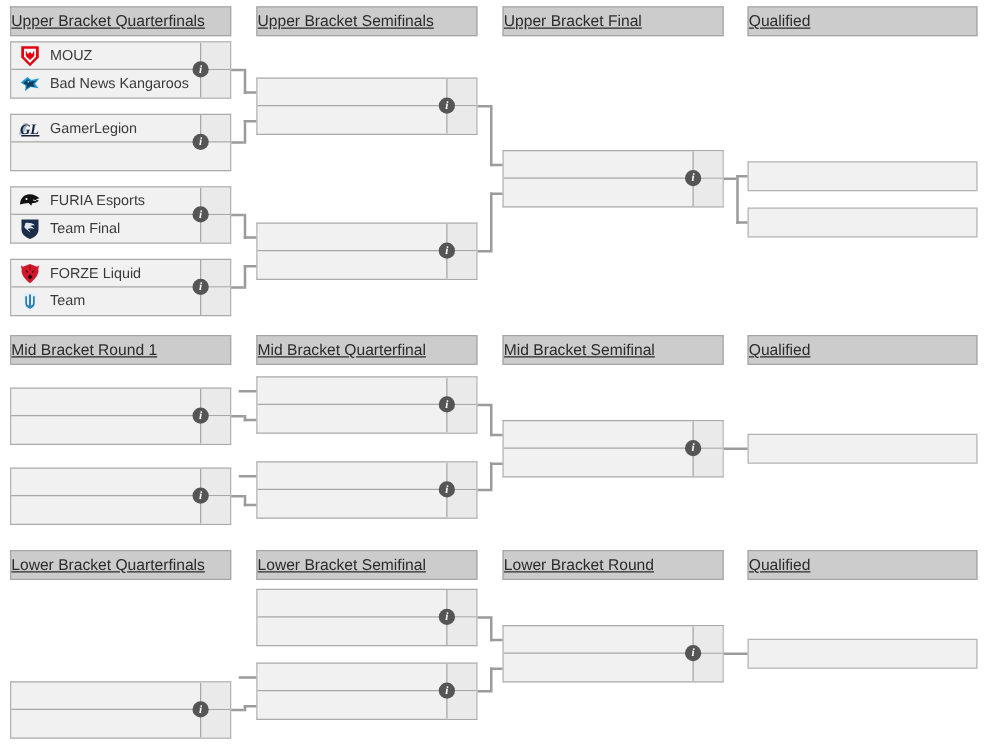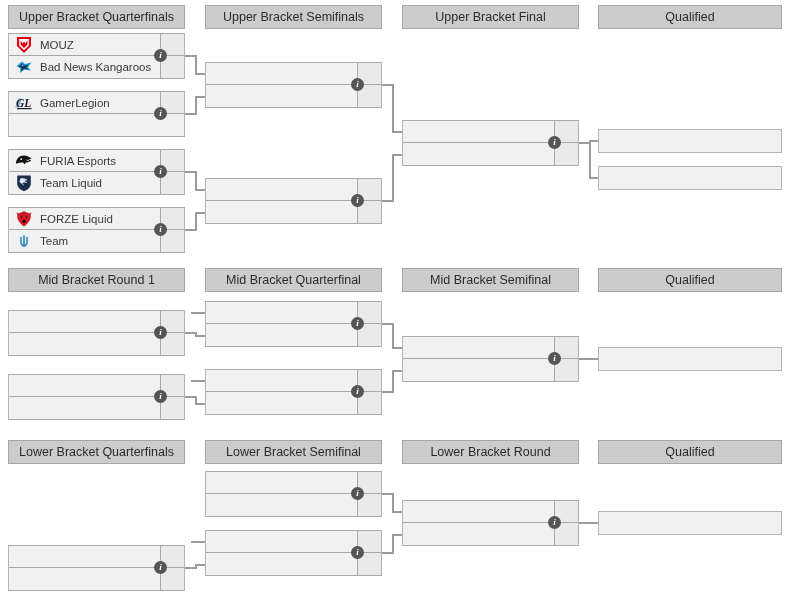--- a/index.html
+++ b/index.html
@@ -18,23 +18,23 @@
 
   
   .round-header {
     position: absolute;
     height: 24px;
     background: #cccccc;
     border: 1px solid #a6a6a6;
     color: #2b2b2b;
     font-size: 12.5px;
     line-height: 22px;
-    text-align: center;
     white-space: nowrap;
     overflow: hidden;
+    text-decoration: underline;
   }
 
   
   .match {
     position: absolute;
     background: #f1f1f1;
     border: 1px solid #b4b4b4;
     border-top-color: #aaaaaa;
     border-bottom-color: #aaaaaa;
   }
@@ -194,21 +194,21 @@
       </div>
       <div class="opp bottom">
         <div class="teamcell">
           <span class="logo">
             <svg viewBox="0 0 20 20">
       <path d="M3.2 2.6 H16.8 V10.6 C16.8 14.4 13.6 16.9 10 18.2 C6.4 16.9 3.2 14.4 3.2 10.6 Z" fill="#1a2e4c"></path>
       <path d="M6.4 5.4 C8.8 5 12 5.4 13.8 7.2 C12.4 7 11 7.2 10.2 8 C11.6 8.2 12.8 9 13.4 10.2
                C11.8 9.4 9.6 9.4 8 10.2 C9.2 10.8 10 11.8 10.2 13 C8.6 11.4 6.4 10.2 5.4 8.6 Z" fill="#dfe6ee"></path>
     </svg>
           </span>
-          <span class="tname">Team Liquid</span>
+          <span class="tname">Team Final</span>
         </div>
         <div class="score" style="width: 24px; line-height: 22px;"></div>
       </div>
     </div>
     <div class="info-icon" style="left: 154px; top: 165px;">i</div>
     <div class="match" style="left: 8px; top: 207px; width: 177px; height: 46px;">
       <div class="opp top">
         <div class="teamcell">
           <span class="logo">
             <svg viewBox="0 0 20 20">

